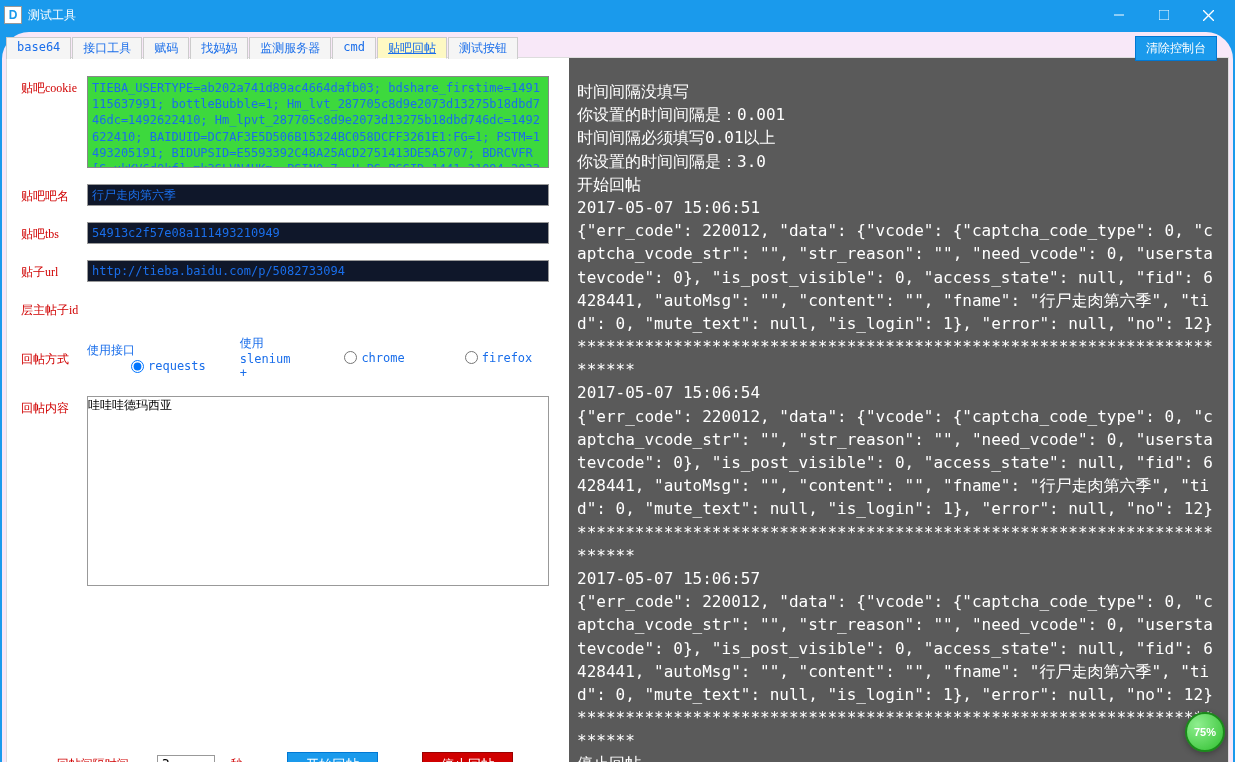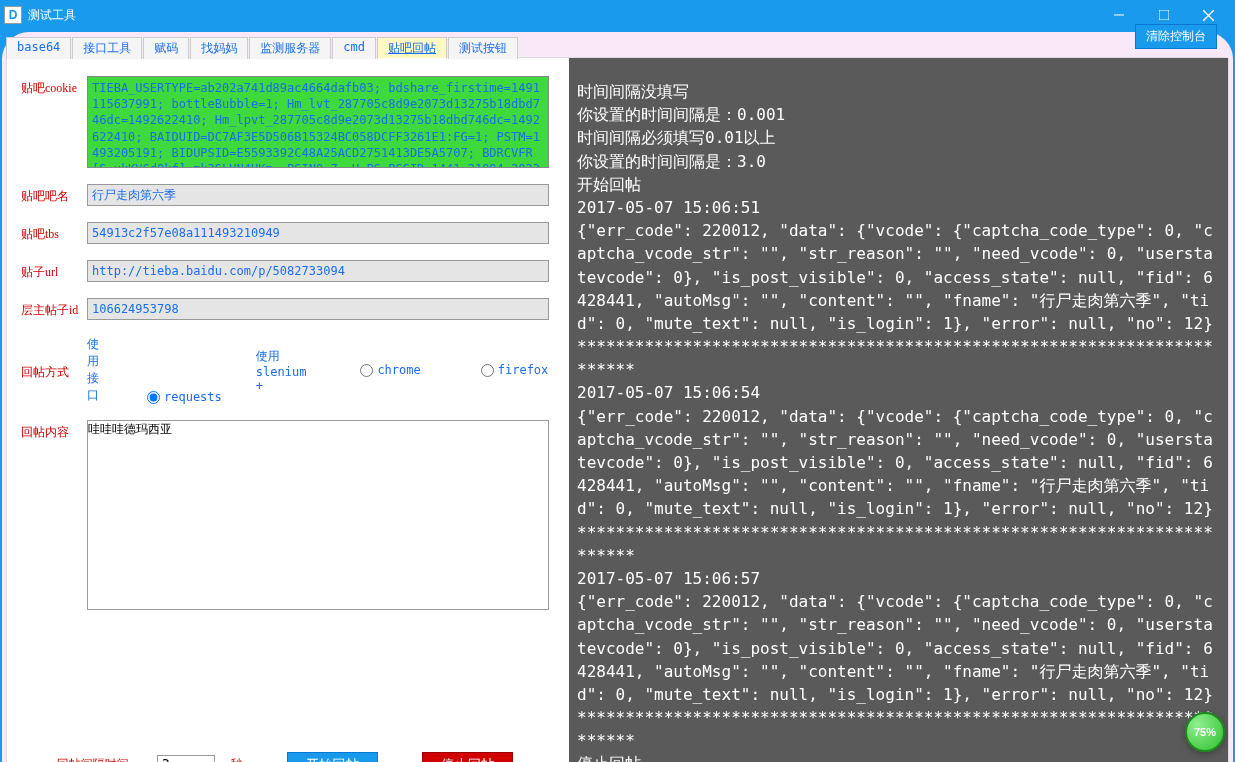--- a/index.html
+++ b/index.html
@@ -8,31 +8,31 @@
 .titlebar { height: 30px; background: #1a9aec; display: flex; align-items: center; color: #fff; padding: 0 4px; }
 .titlebar .icon { width: 18px; height: 18px; background: #fff; color: #1a9aec; font-weight: bold; display: flex; align-items: center; justify-content: center; margin-right: 6px; font-size: 12px; border: 1px solid #999; }
 .titlebar .title { flex: 0 0 auto; }
 .titlebar .spacer { flex: 1; }
 .winbtn { width: 45px; height: 30px; display: flex; align-items: center; justify-content: center; color: #fff; cursor: pointer; }
 .content { flex: 1; background: #f8e8f8; margin: 2px; display: flex; flex-direction: column; padding: 4px; border-radius: 27px; }
 .tabstrip { display: flex; height: 22px; }
 .tab { padding: 2px 10px; border: 1px solid #ccc; background: #fff; color: #1a6eea; font-family: "SimSun", monospace; font-size: 12px; cursor: pointer; margin-right: 1px; border-bottom: none; position: relative; top: 1px; }
 .tab.active { background: #fef9c3; border-bottom: 1px solid #fff; z-index: 2; text-decoration: underline; }
 .tab:not(.active) { background: #f5f5f5; }
-.clearbtn-row { position: absolute; right: 18px; top: 24px; }
+.clearbtn-row { position: absolute; right: 18px; top: 36px; }
 .clearbtn { background: #1a9aec; color: #fff; border: 1px solid #0078d4; padding: 3px 10px; font-size: 12px; cursor: pointer; font-family: "SimSun"; }
 .panelrow { flex: 1; display: flex; border: 1px solid #ddd; background: #fff; margin-top: -1px; }
 .leftpanel { width: 562px; padding: 18px 20px 20px 14px; background: #fff; display: flex; flex-direction: column; }
 .rightpanel { flex: 1; background: #5a5a5a; color: #fff; padding: 22px 8px; font-family: "SimSun", monospace; font-size: 16px; line-height: 1.45; overflow: hidden; white-space: pre-wrap; word-break: break-all; }
 .formrow { display: flex; align-items: flex-start; margin-bottom: 16px; }
 .formrow .lbl { width: 66px; color: #d00000; font-family: "SimSun"; padding-top: 4px; flex-shrink: 0; }
 .cookiebox { flex: 1; background: #3dd93d; border: 1px solid #888; height: 92px; overflow-y: scroll; padding: 3px 4px; color: #1a6eea; font-family: "SimSun", monospace; font-size: 12px; line-height: 1.35; resize: none; word-break: break-all; }
-.txtinput { flex: 1; border: 1px solid #999; padding: 3px 4px; color: #1a6eea; font-family: "SimSun", monospace; font-size: 12px; background: #e5e5e5; height: 22px; }
+.txtinput { flex: 1; border: 1px solid #999; padding: 3px 4px; color: #1a6eea; font-family: "SimSun", monospace; font-size: 12px; background: #0f172a; height: 22px; }
 .radiorow { display: flex; align-items: center; gap: 6px; flex: 1; }
-.radiorow .grp { display: flex; align-items: flex-end; margin-right: 18px; }
+.radiorow .grp { display: flex; align-items: flex-start; margin-right: 18px; flex-direction: column; }
 .radiorow .grplbl { color: #1a6eea; font-family: "SimSun", monospace; margin-right: 4px; }
 .radiorow label { color: #1a6eea; font-family: "SimSun", monospace; display: flex; align-items: center; margin-right: 10px; cursor: pointer; padding-left: 44px; }
 .radiorow input[type=radio] { margin-right: 4px; }
 .contentbox { flex: 1; border: 1px solid #999; resize: none; font-family: "SimSun", monospace; font-size: 12px; min-height: 190px; }
 .bottomrow { display: flex; align-items: center; justify-content: center; margin-top: 14px; gap: 16px; }
 .bottomrow .ilbl { color: #d00000; font-family: "SimSun"; }
 .bottomrow .numin { width: 58px; border: 1px solid #999; padding: 2px 4px; font-family: "SimSun", monospace; text-align: left; height: 20px; }
 .bottomrow .sec { color: #d00000; font-family: "SimSun"; margin-right: 28px; }
 .btn-start { background: #1a9aec; color: #fff; border: 1px solid #0078d4; padding: 3px 18px; font-family: "SimSun"; cursor: pointer; margin-right: 28px; }
 .btn-stop { background: #d00000; color: #fff; border: 1px solid #900; padding: 3px 18px; font-family: "SimSun"; cursor: pointer; }
@@ -101,21 +101,20 @@
           <input class="txtinput" value="54913c2f57e08a111493210949" style="">
         </div>
 
         <div class="formrow">
           <div class="lbl">贴子url</div>
           <input class="txtinput" value="http://tieba.baidu.com/p/5082733094" style="">
         </div>
 
         <div class="formrow">
           <div class="lbl">层主帖子id</div>
-          <input class="txtinput" value="106624953798" style="">
         </div>
 
         <div class="formrow" style="align-items:center;">
           <div class="lbl">回帖方式</div>
           <div class="radiorow">
             <div class="grp">
               <span class="grplbl">使用接口</span>
               <label>
                   <input type="radio" name="m" checked="" style="">
                   <span>requests</span>

